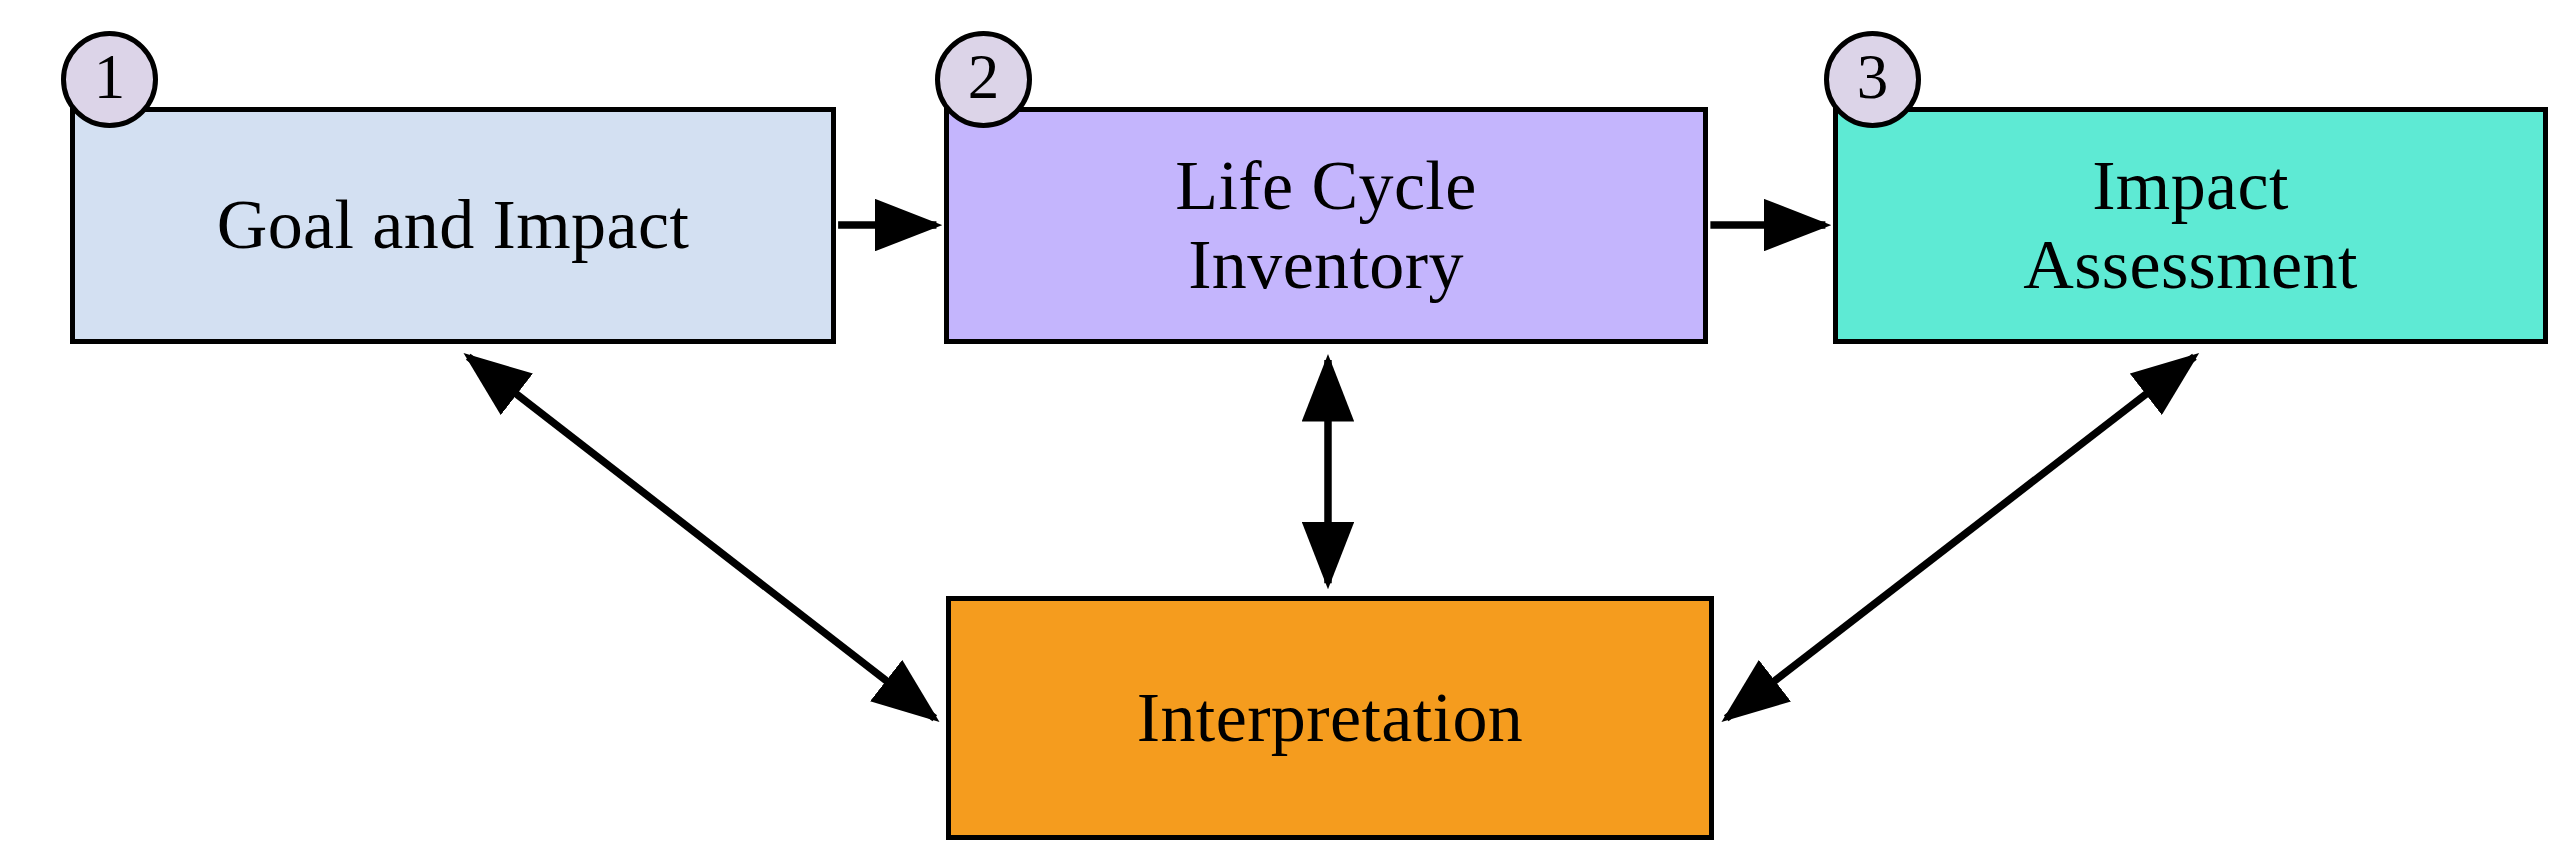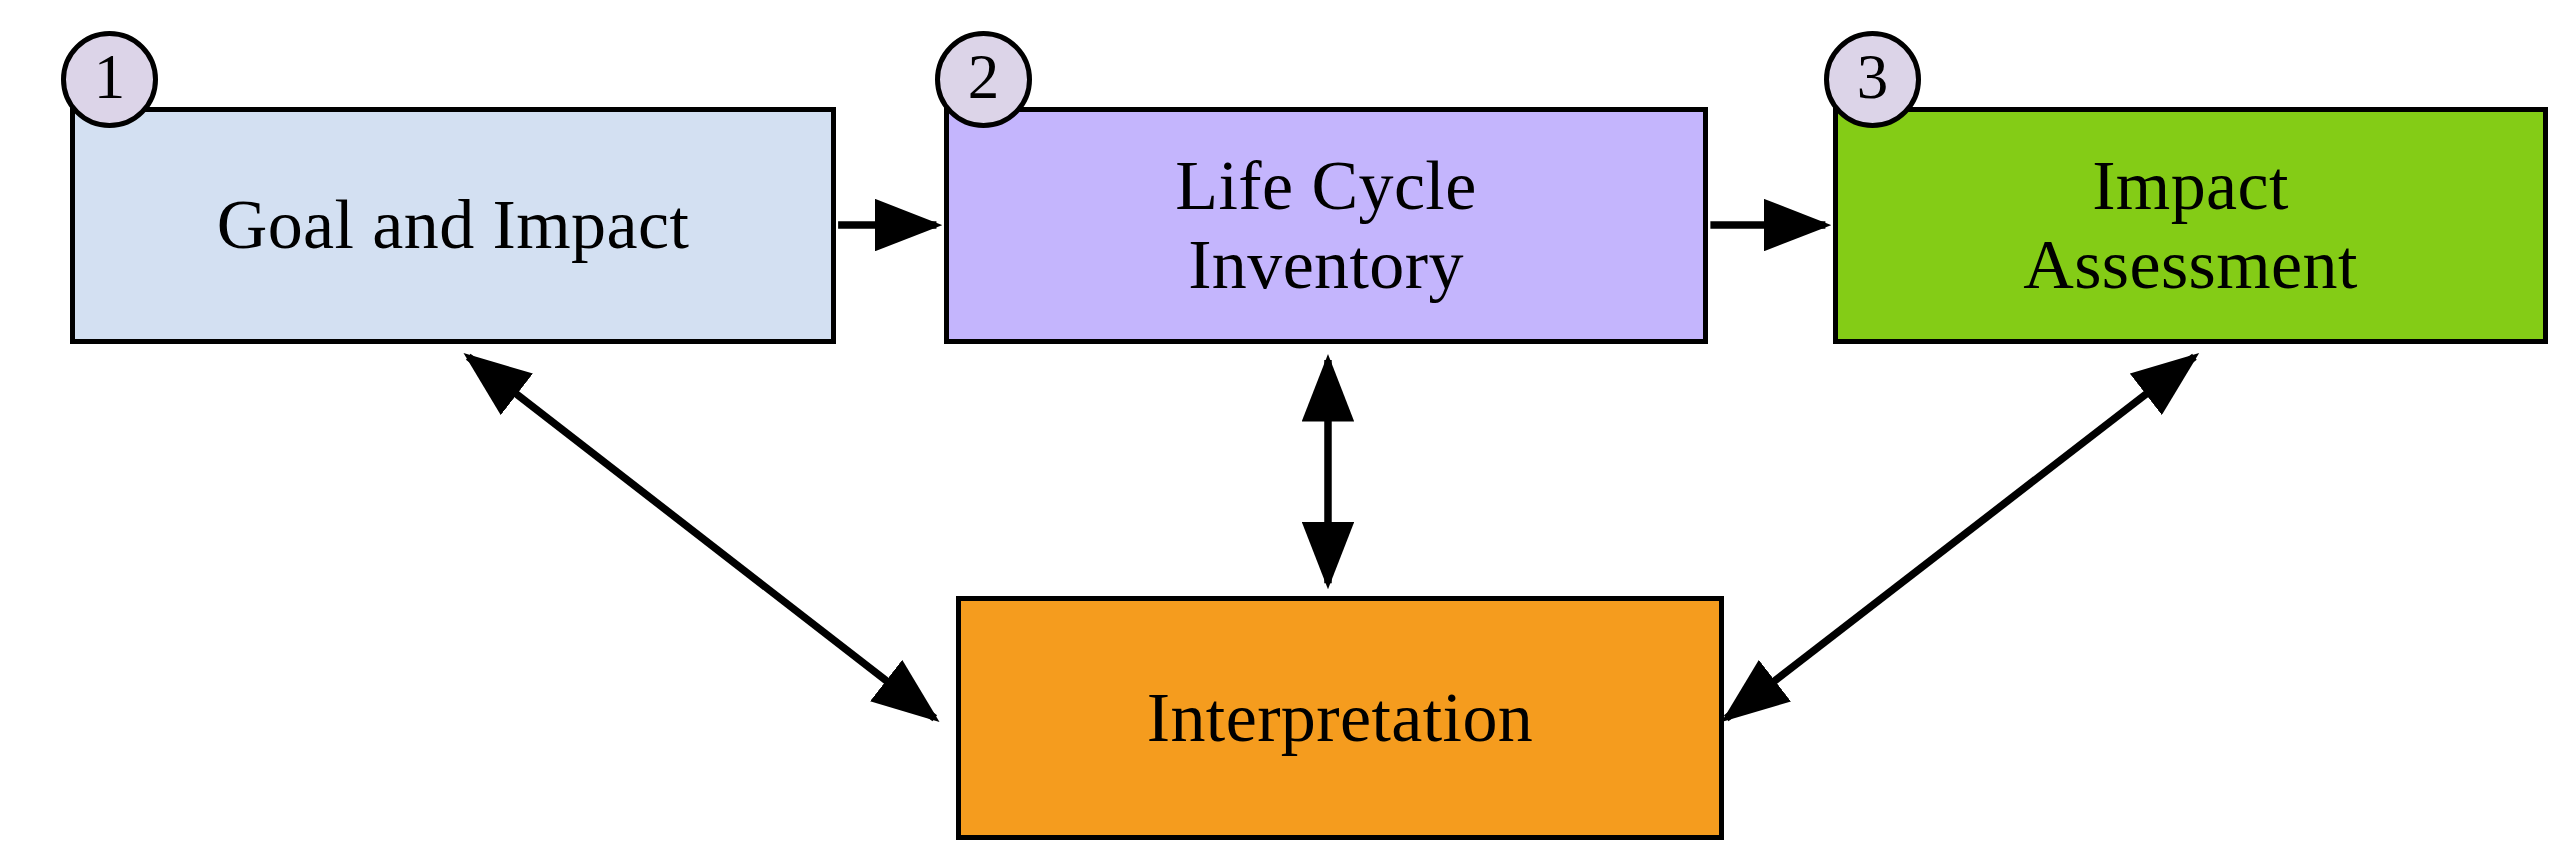--- a/index.html
+++ b/index.html
@@ -87,26 +87,26 @@
 
   <div class="node-box" id="node-goal-and-scope" style="left:70px; top:107px; width:766px; height:237px; background:#D3E0F2;">
     <span class="node-label">Goal and Impact</span>
   </div>
 
   <div class="node-box" id="node-life-cycle-inventory" style="left:944px; top:107px; width:764px; height:237px; background:#c4b5fd;">
     <span class="node-label">Life Cycle
 Inventory</span>
   </div>
 
-  <div class="node-box" id="node-impact-assessment" style="left:1833px; top:107px; width:715px; height:237px; background:#84cc16;">
+  <div class="node-box" id="node-impact-assessment" style="left:1833px; top:107px; width:715px; height:237px; background:#5eead4;">
     <span class="node-label">Impact
 Assessment</span>
   </div>
 
-  <div class="node-box" id="node-interpretation" style="left:946px; top:596px; width:768px; height:244px; background:#F59C1E;margin-left:10px;">
+  <div class="node-box" id="node-interpretation" style="left:946px; top:596px; width:768px; height:244px; background:#F59C1E;">
     <span class="node-label">Interpretation</span>
   </div>
 
   <div class="stage-badge" style="left:61px; top:31px; width:97px; height:97px; background:#DCD4E8;">
     <span class="stage-badge-number">1</span>
   </div>
 
   <div class="stage-badge" style="left:935px; top:31px; width:97px; height:97px; background:#DCD4E8;">
     <span class="stage-badge-number">2</span>
   </div>

